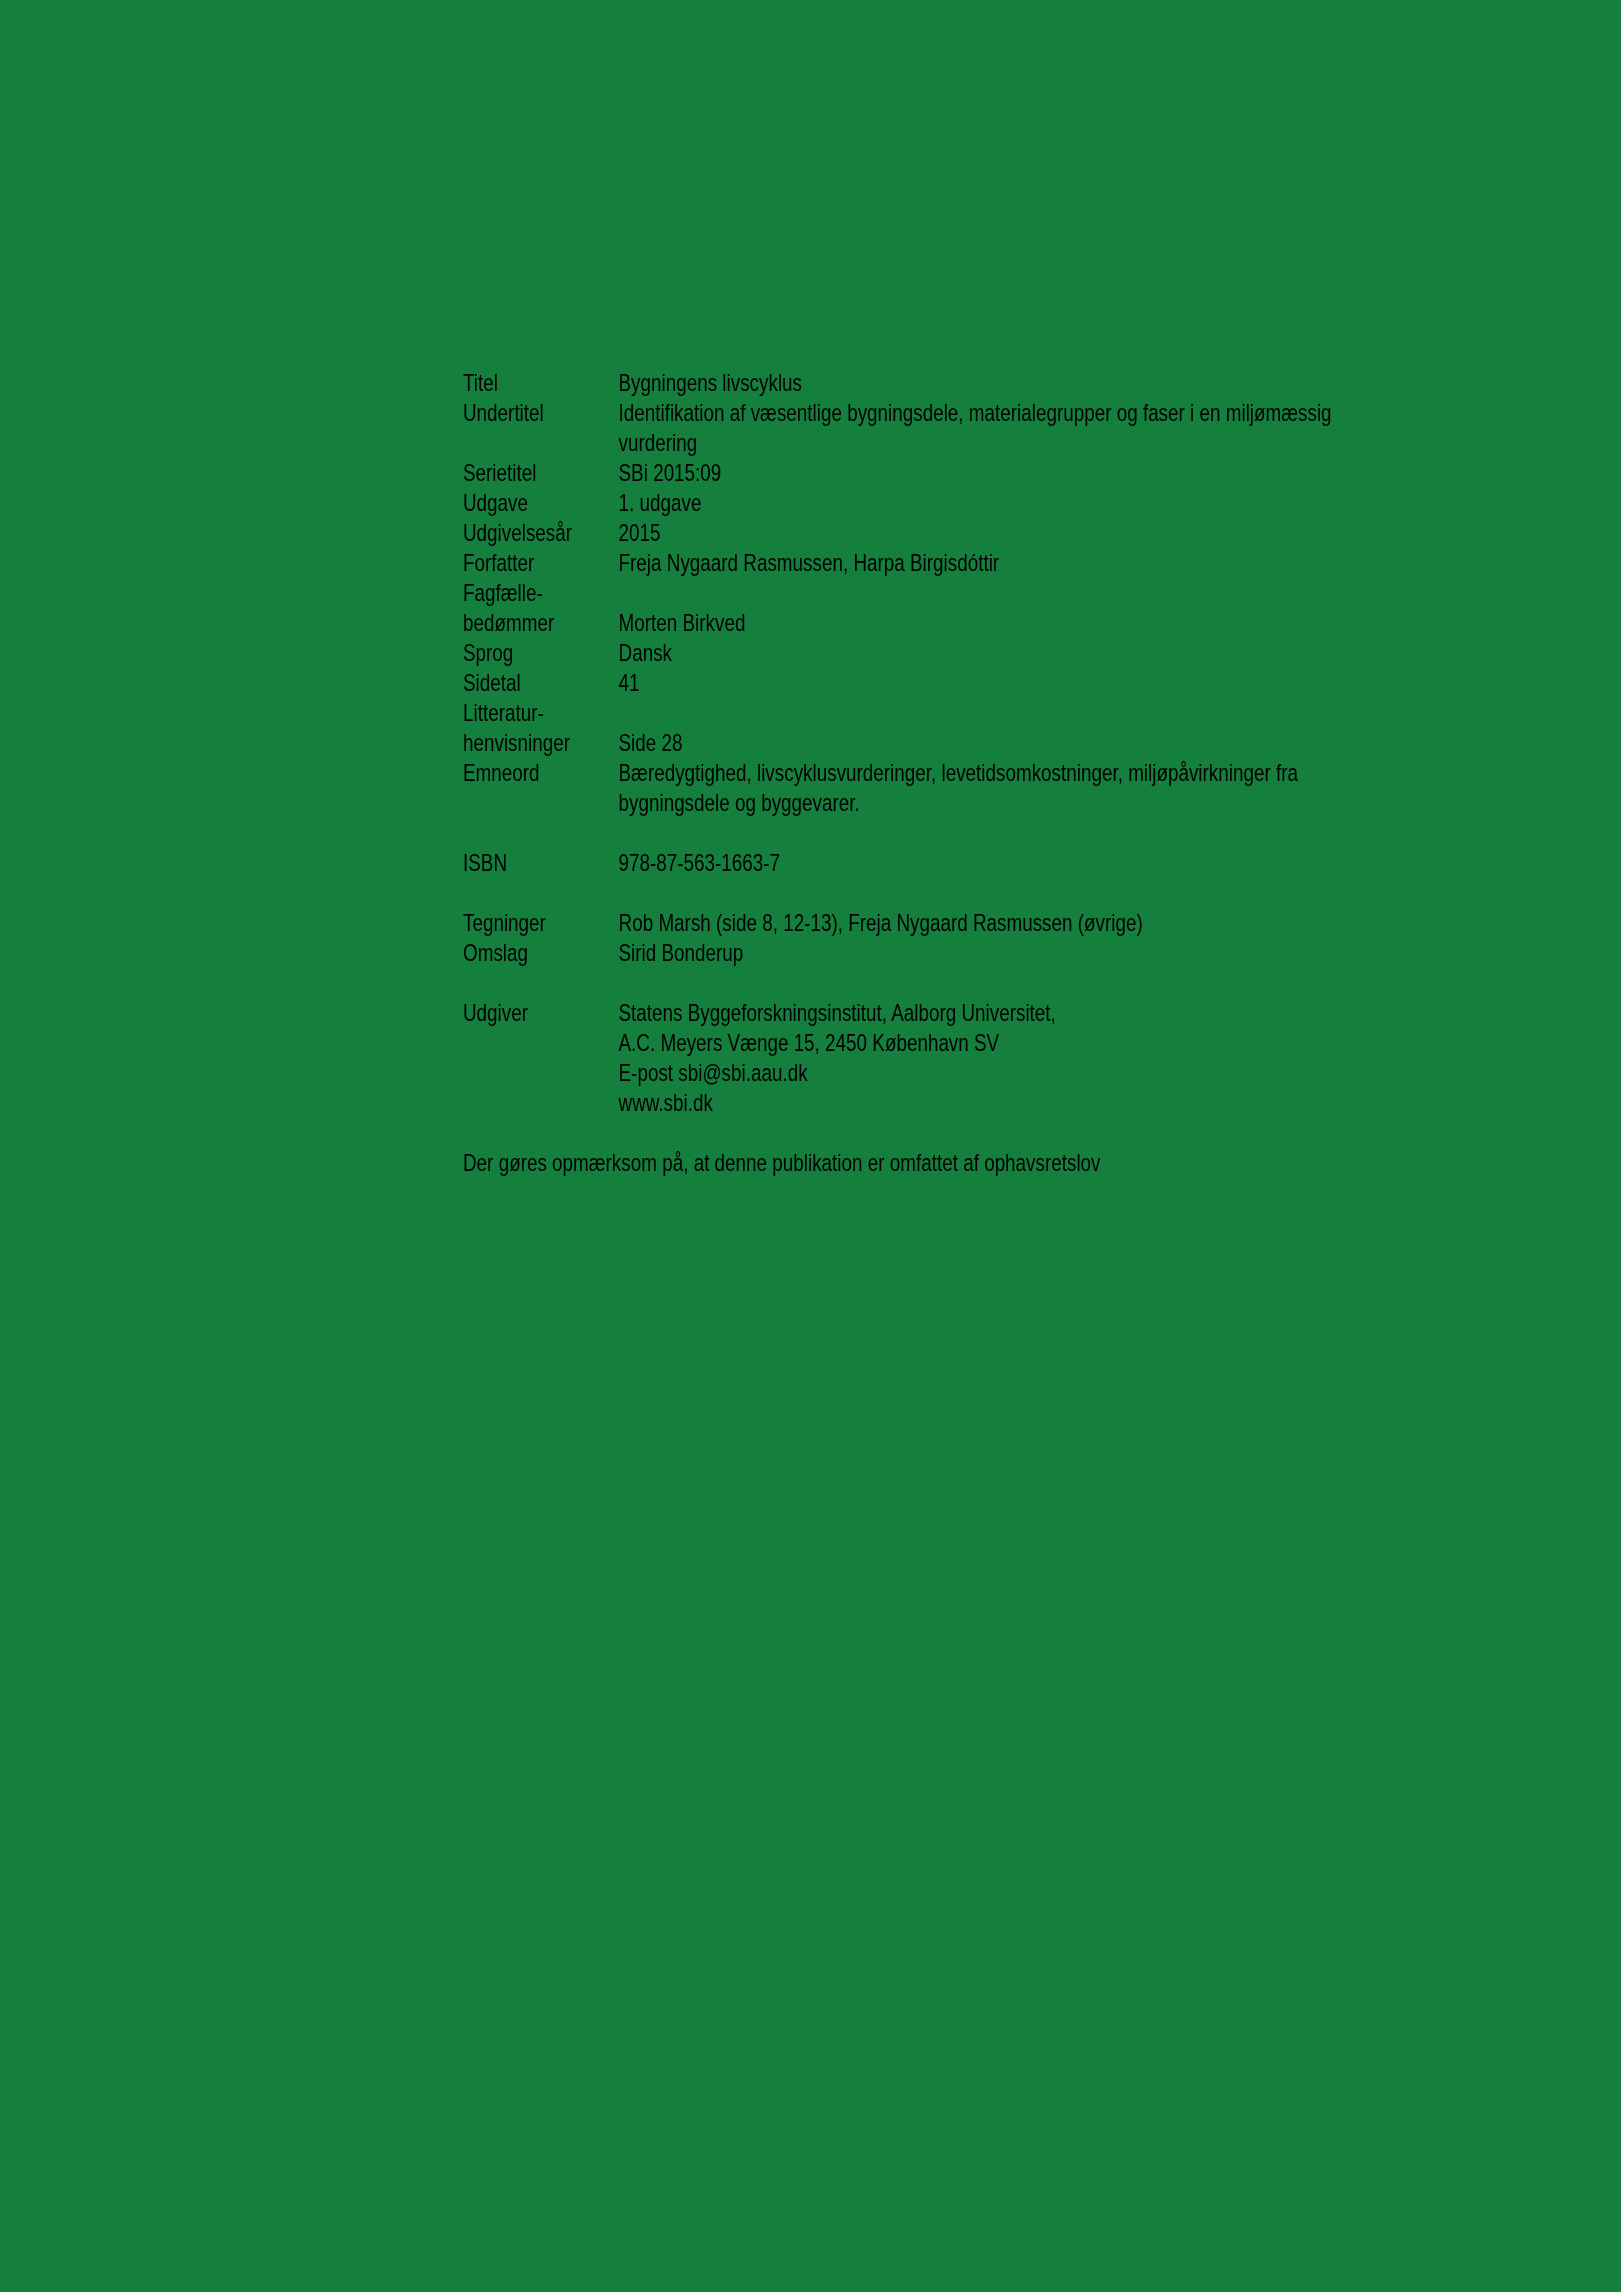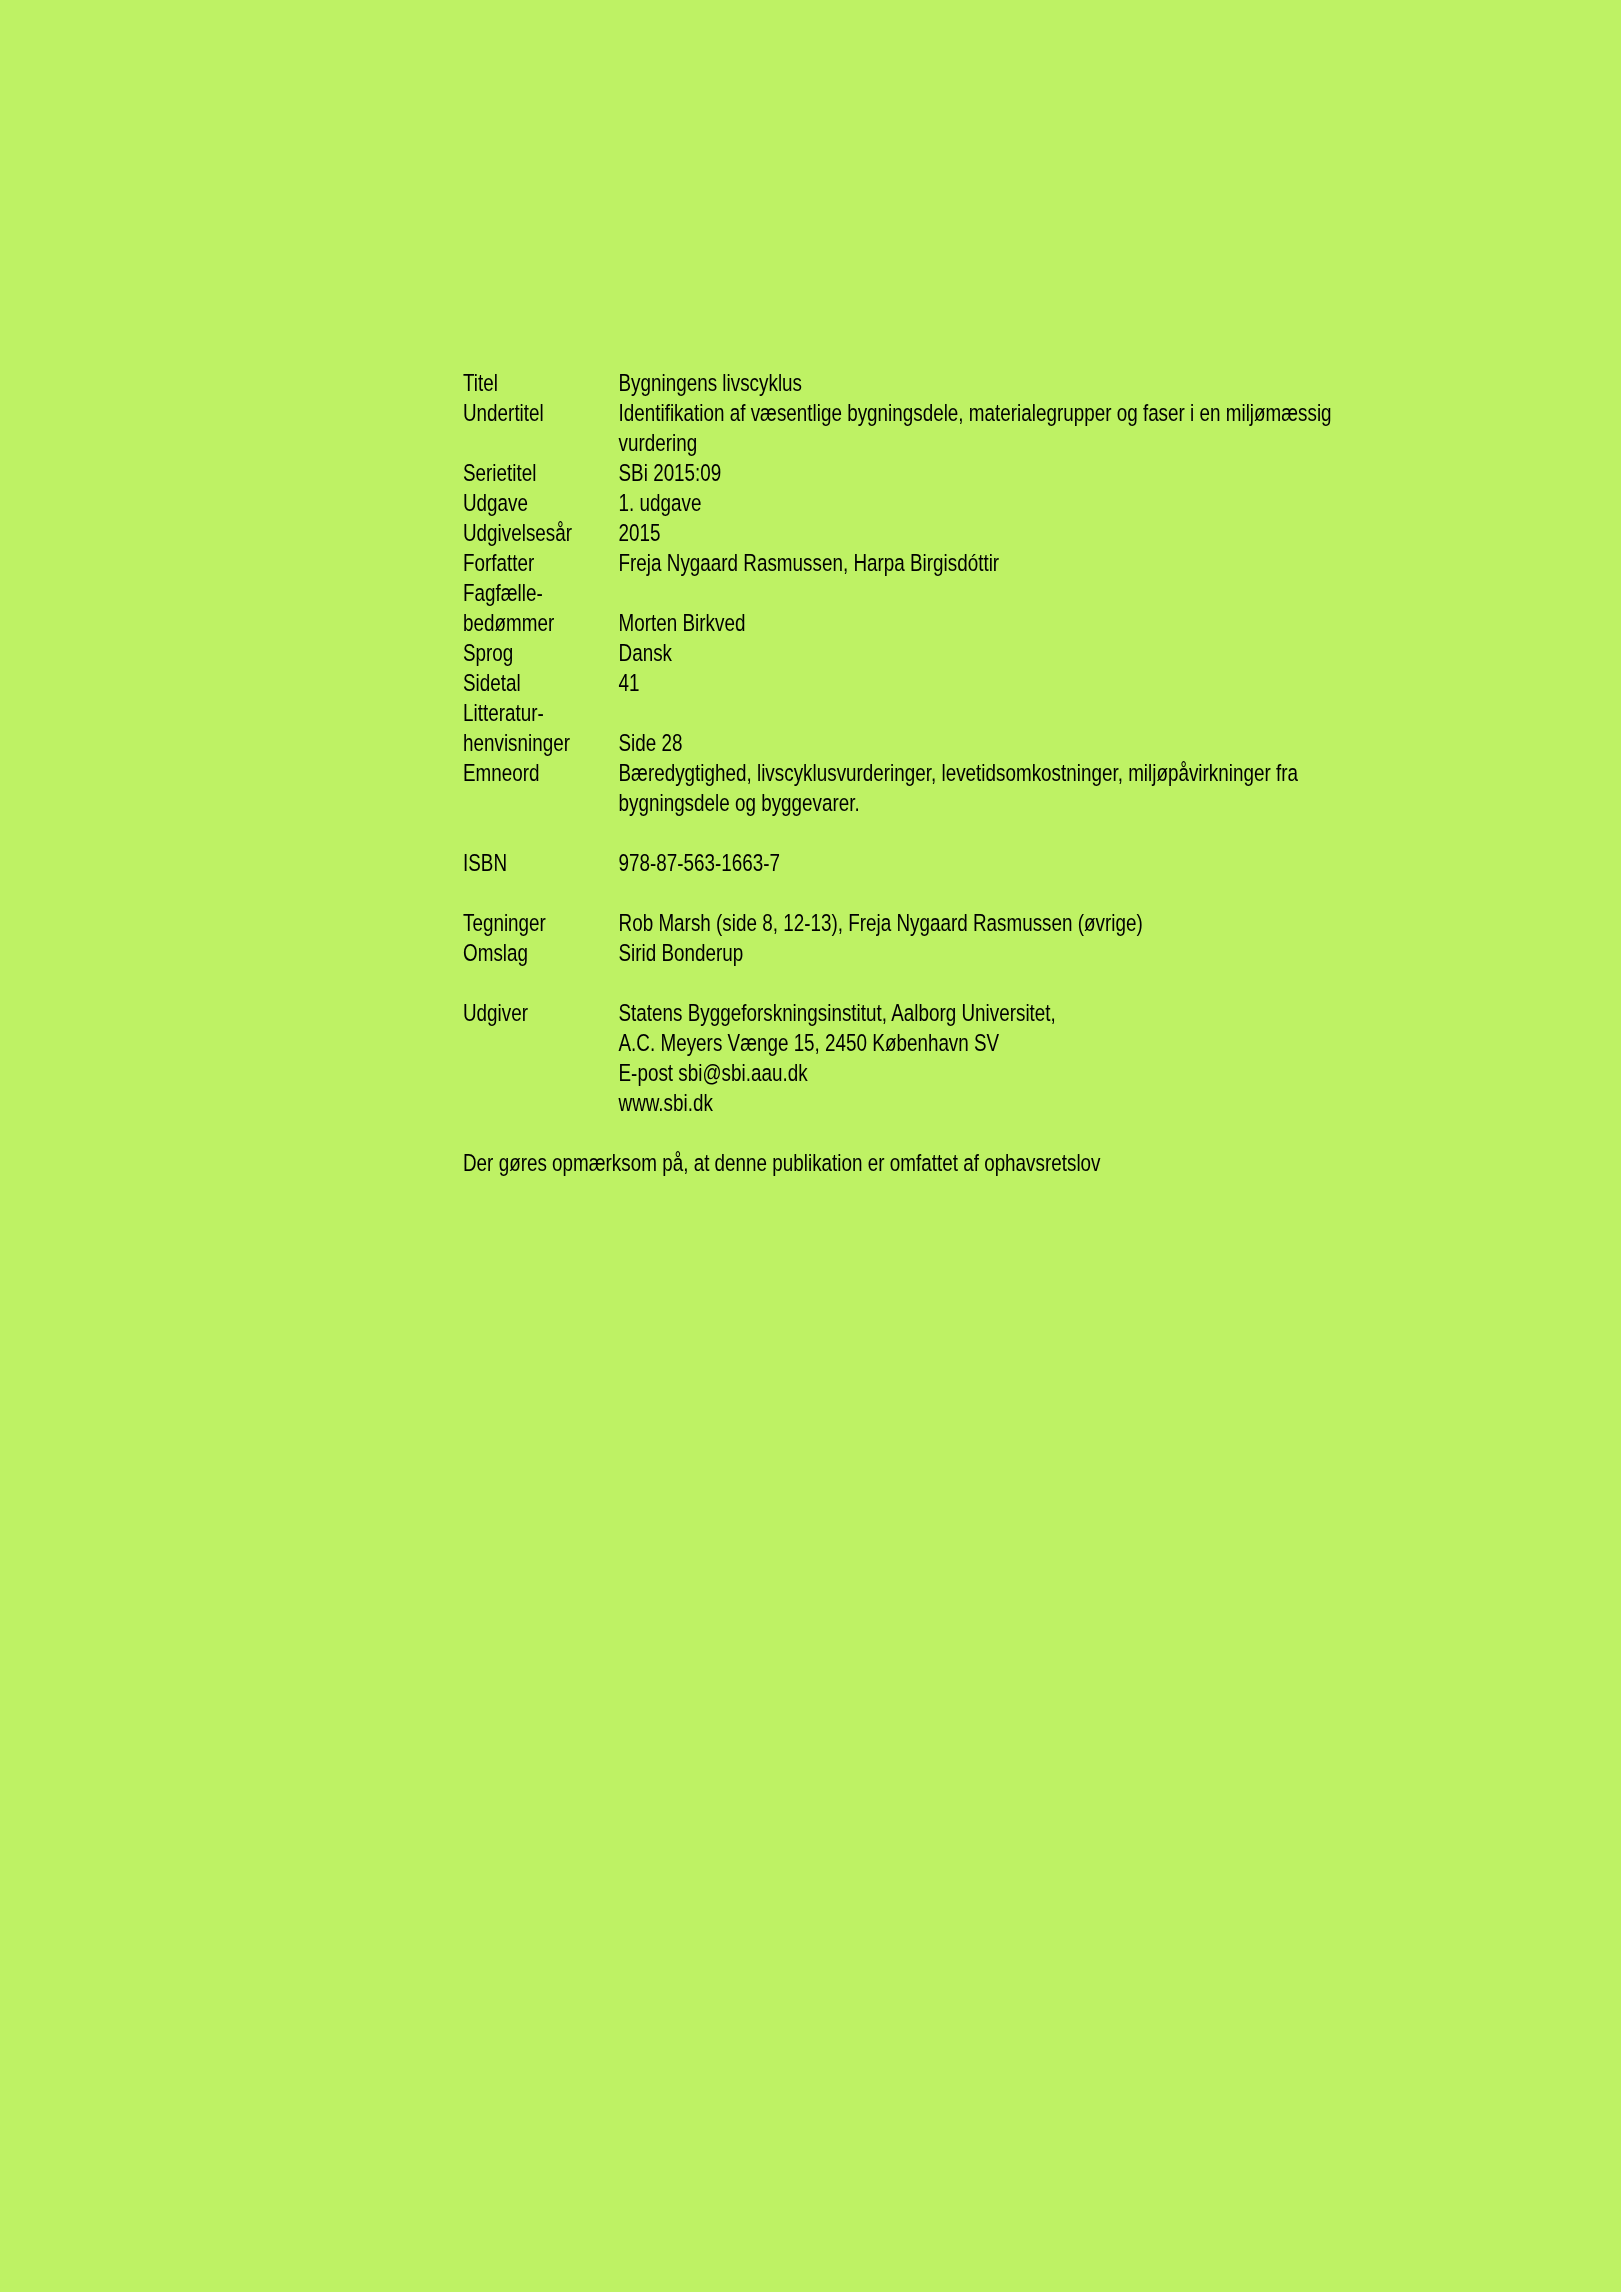--- a/index.html
+++ b/index.html
@@ -26,21 +26,21 @@
     white-space: nowrap;
   }
   .row { display: flex; min-height: 30px; }
   .label { flex: 0 0 202px; width: 202px; }
   .value { flex: 1 1 auto; }
   .note-row { display: block; min-height: 30px; }
 </style>
 </head>
 <body>
 
-<div class="page" style="background: #bef264; color: rgb(0, 0, 0);">
+<div class="page" style="background: #15803d; color: rgb(0, 0, 0);">
   <div class="colophon">
     <div>
         <div class="row">
           <div class="label">Titel</div>
           <div class="value">Bygningens livscyklus</div>
         </div>
         <div class="row">
           <div class="label">Undertitel</div>
           <div class="value">Identifikation af væsentlige bygningsdele, materialegrupper og faser i en miljømæssig</div>
         </div>

